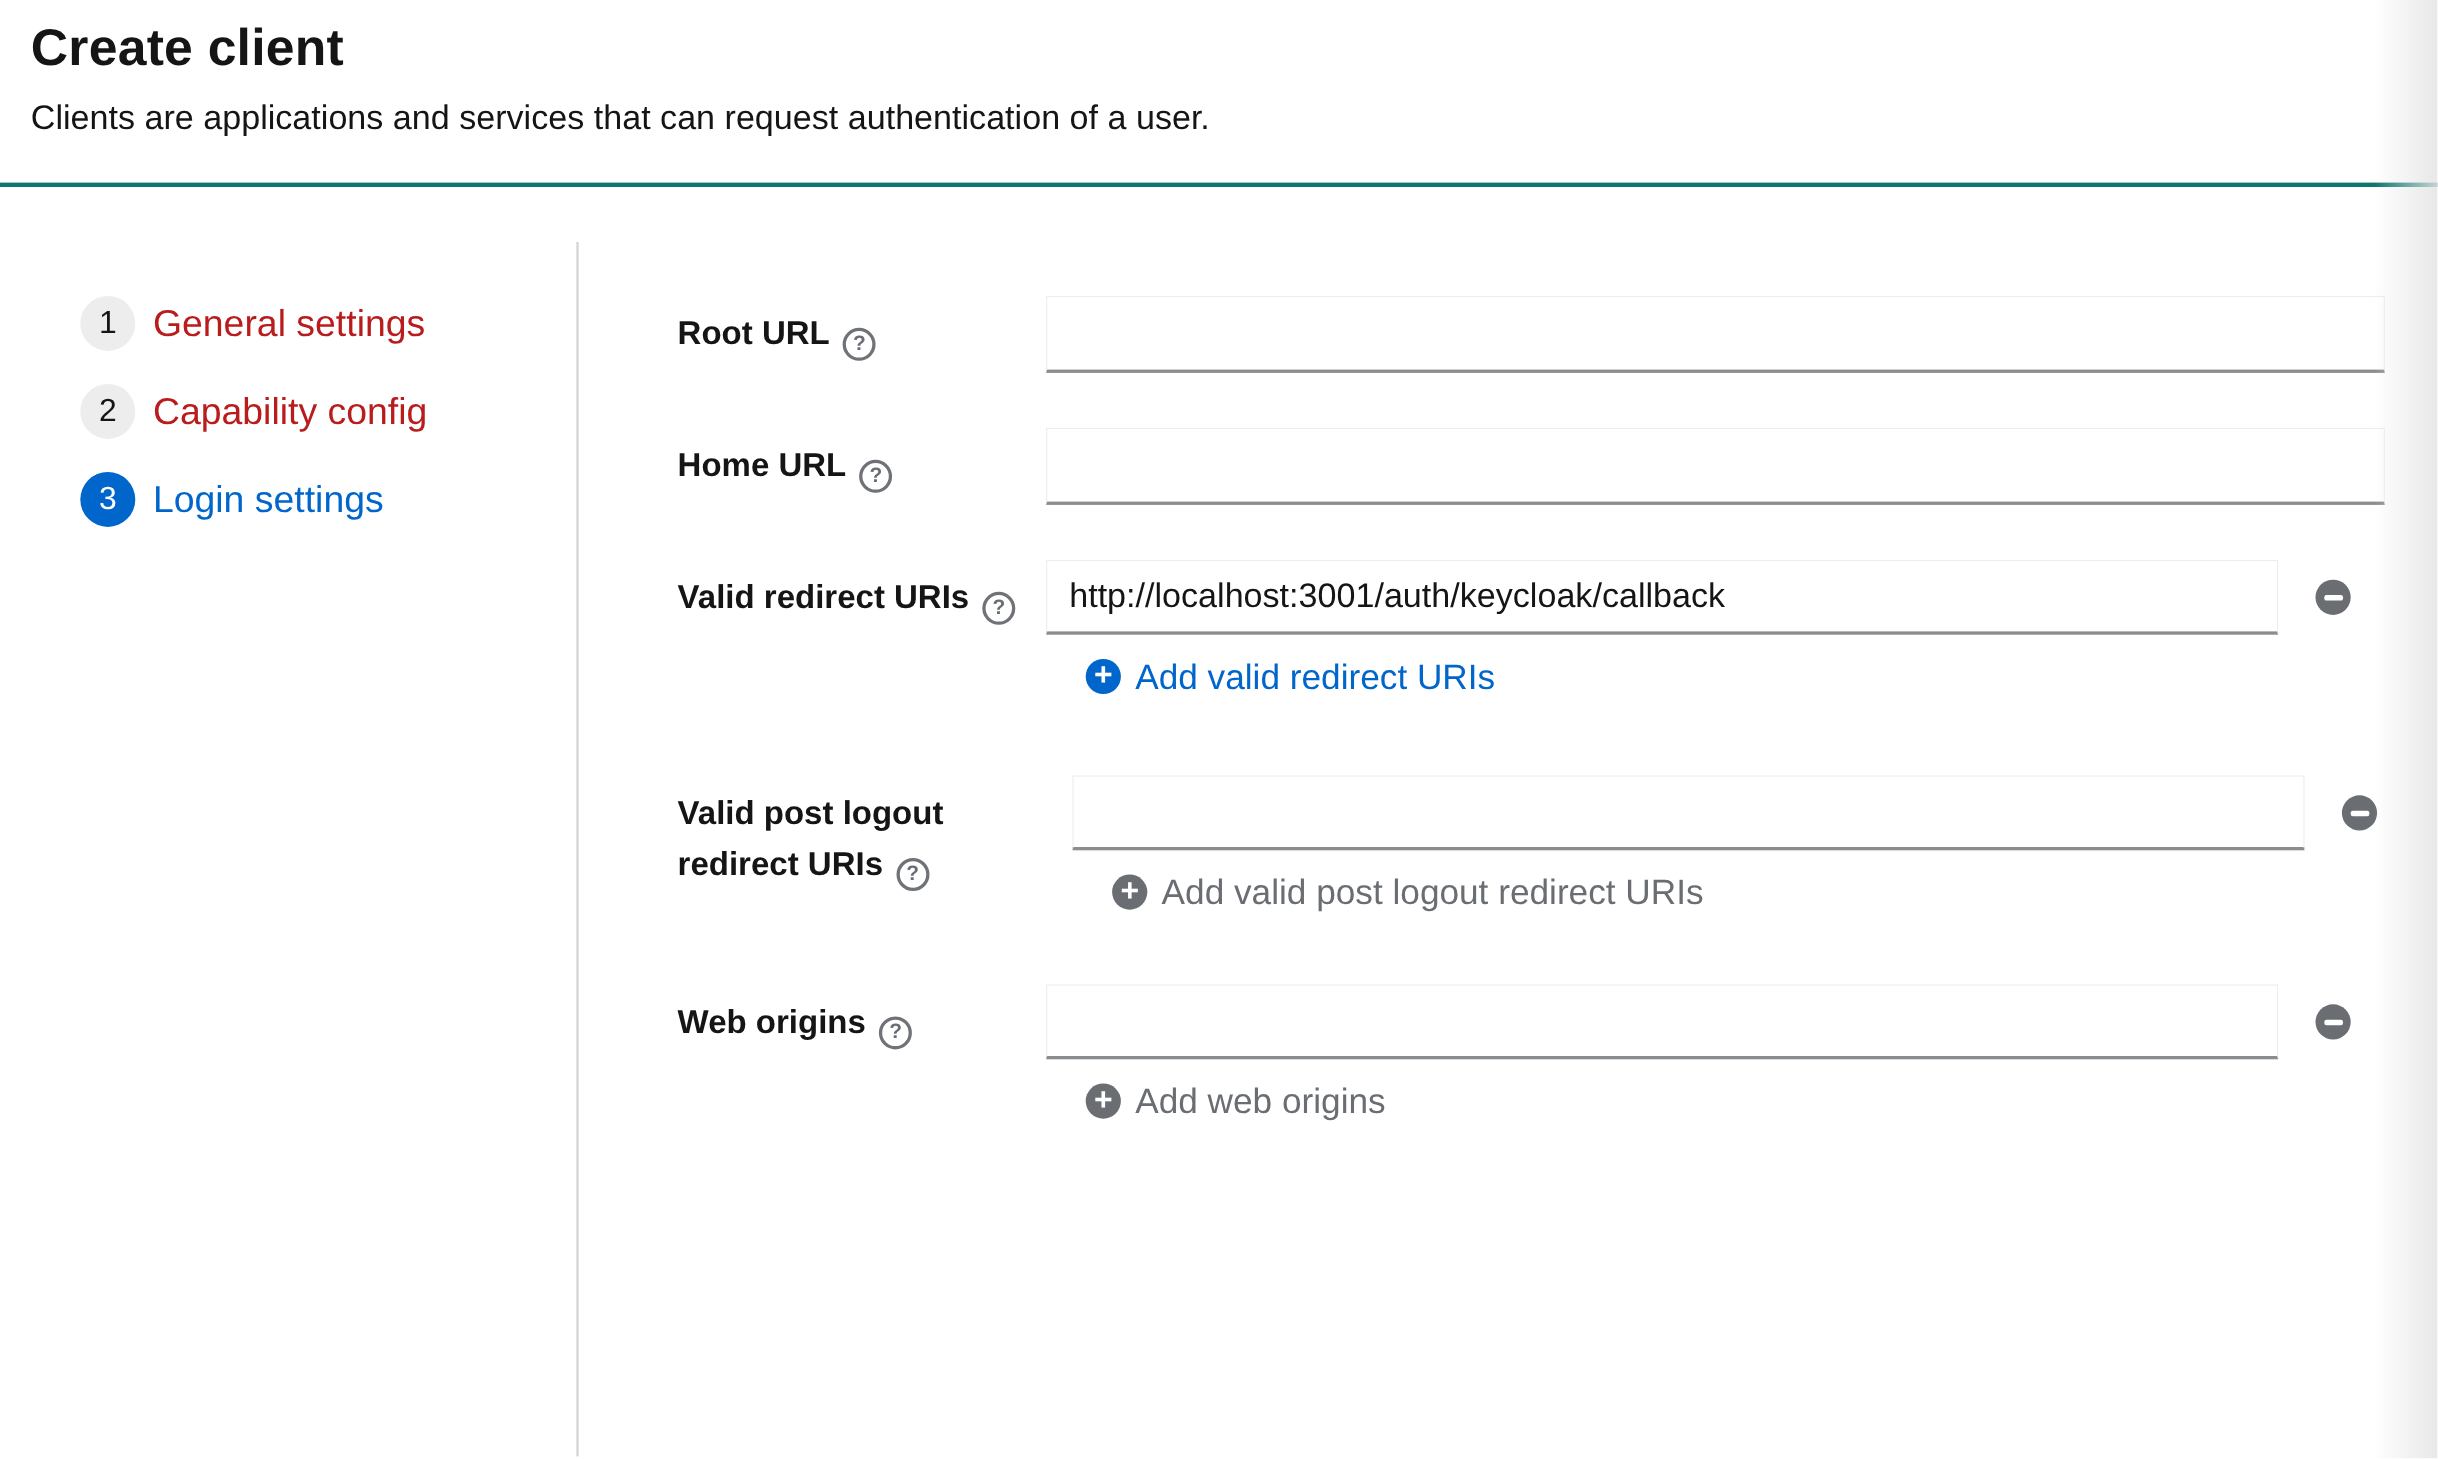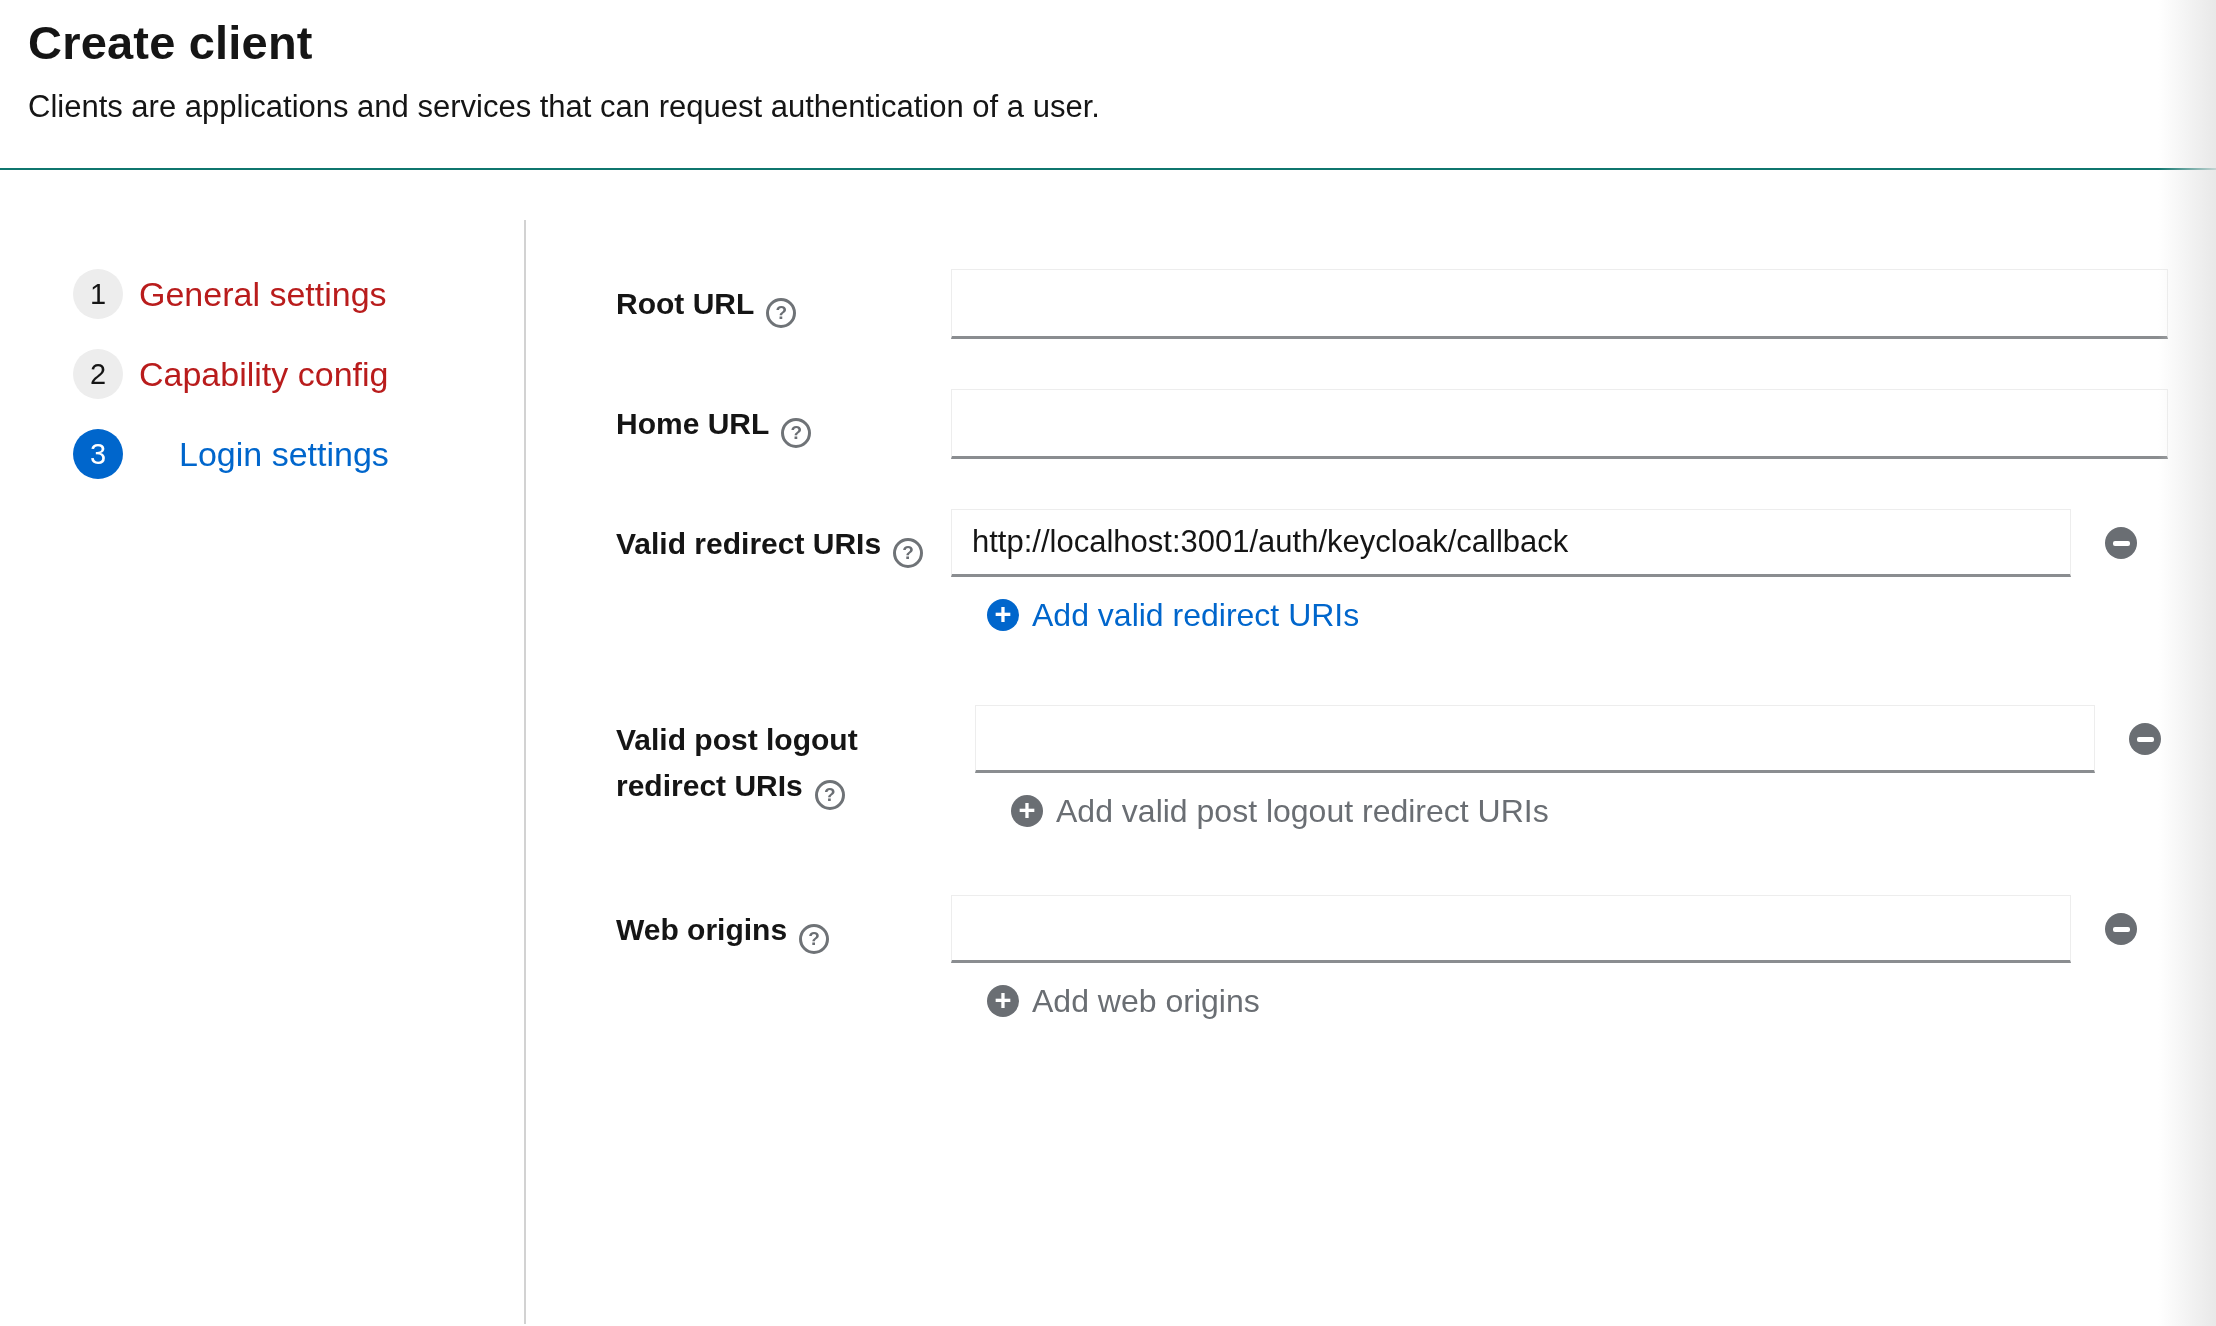--- a/index.html
+++ b/index.html
@@ -13,21 +13,21 @@
     width: 2216px;
     height: 1326px;
     background: #ffffff;
     overflow: hidden;
   }
 
   
   .header {
     height: 170px;
     padding: 14px 0 0 28px;
-    border-bottom: 2px solid #0f766e;
+    border-bottom: 4px solid #0f766e;
   }
   .page-title {
     font-size: 47px;
     font-weight: 700;
     line-height: 58px;
     color: #151515;
     letter-spacing: 0.2px;
   }
   .page-subtitle {
     margin-top: 15px;
@@ -78,21 +78,21 @@
     justify-content: center;
     margin-right: 16px;
     flex: none;
   }
   .step-label {
     font-size: 34px;
     color: #b91c1c;
     white-space: nowrap;
   }
   .step.active .step-circle { background: #0066cc; color: #ffffff; }
-  .step.active .step-label { color: #0066cc; margin-left: 40px; }
+  .step.active .step-label { color: #0066cc; }
 
   
   .form-panel {
     flex: 1;
     padding: 99px 0 0 46px;
     margin-left: 44px;
   }
   .form-row { display: flex; }
   .row-root, .row-home { margin-bottom: 50px; }
   .row-redirect { margin-bottom: 72px; }

